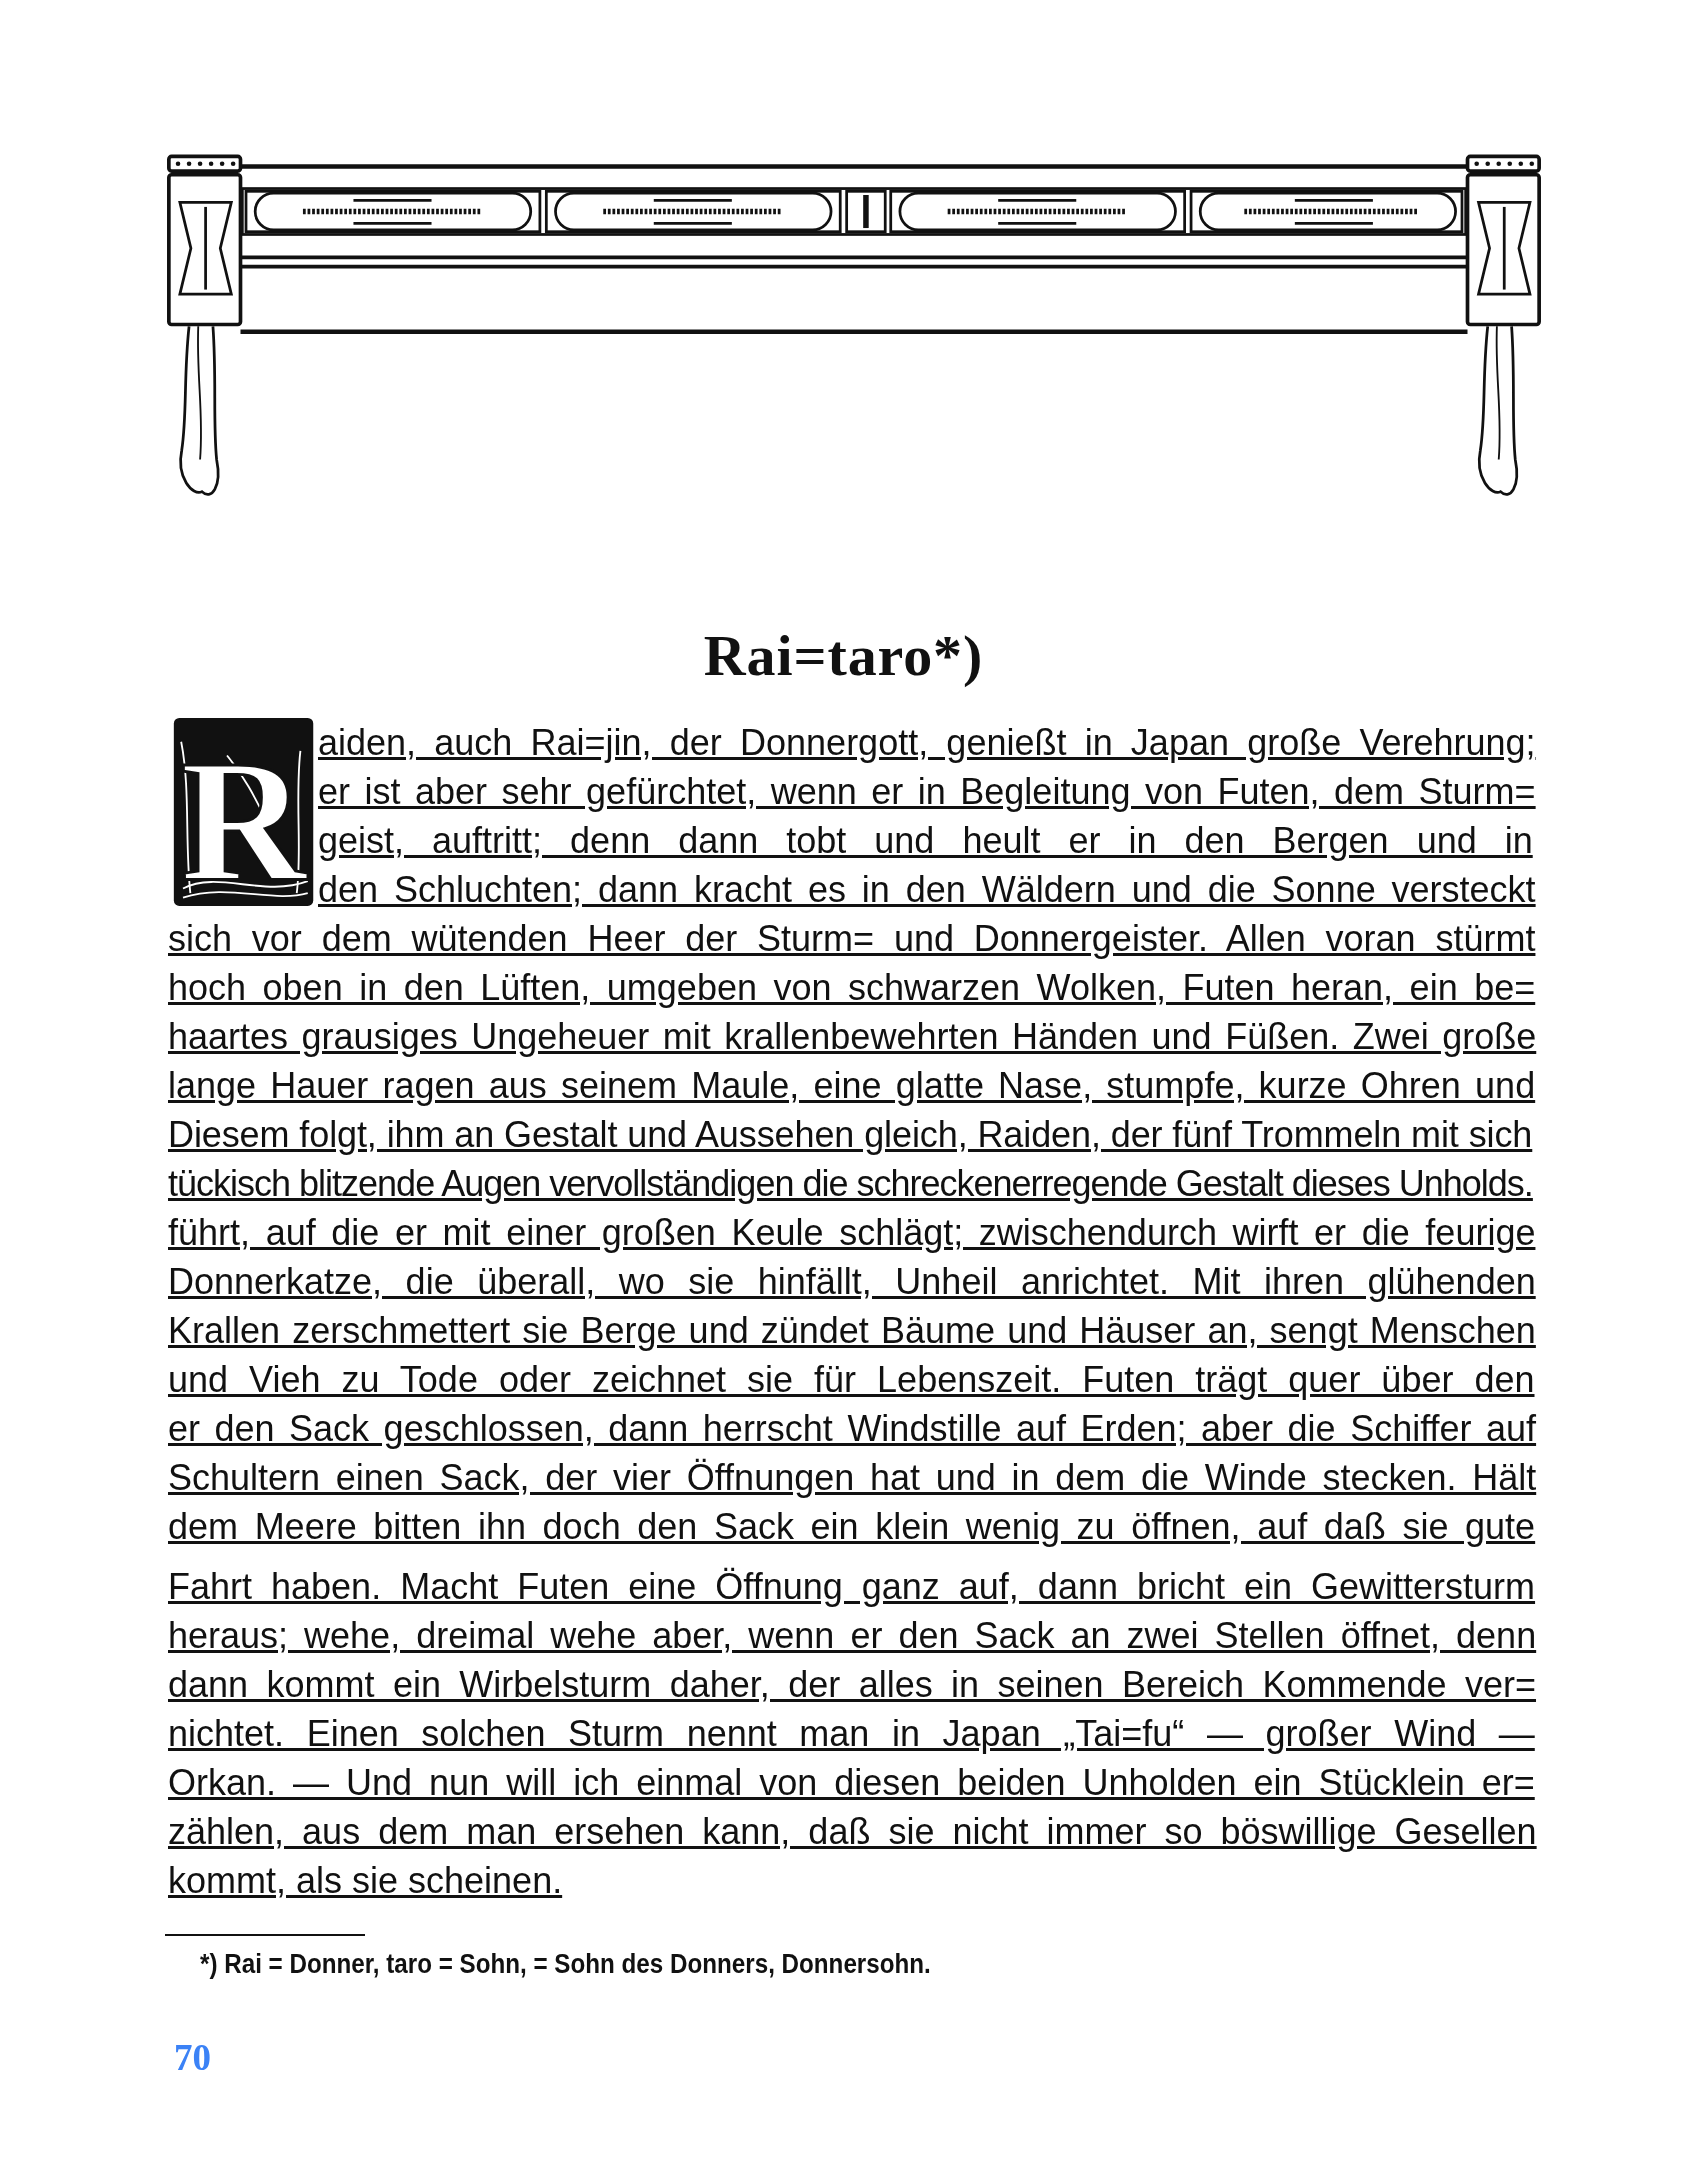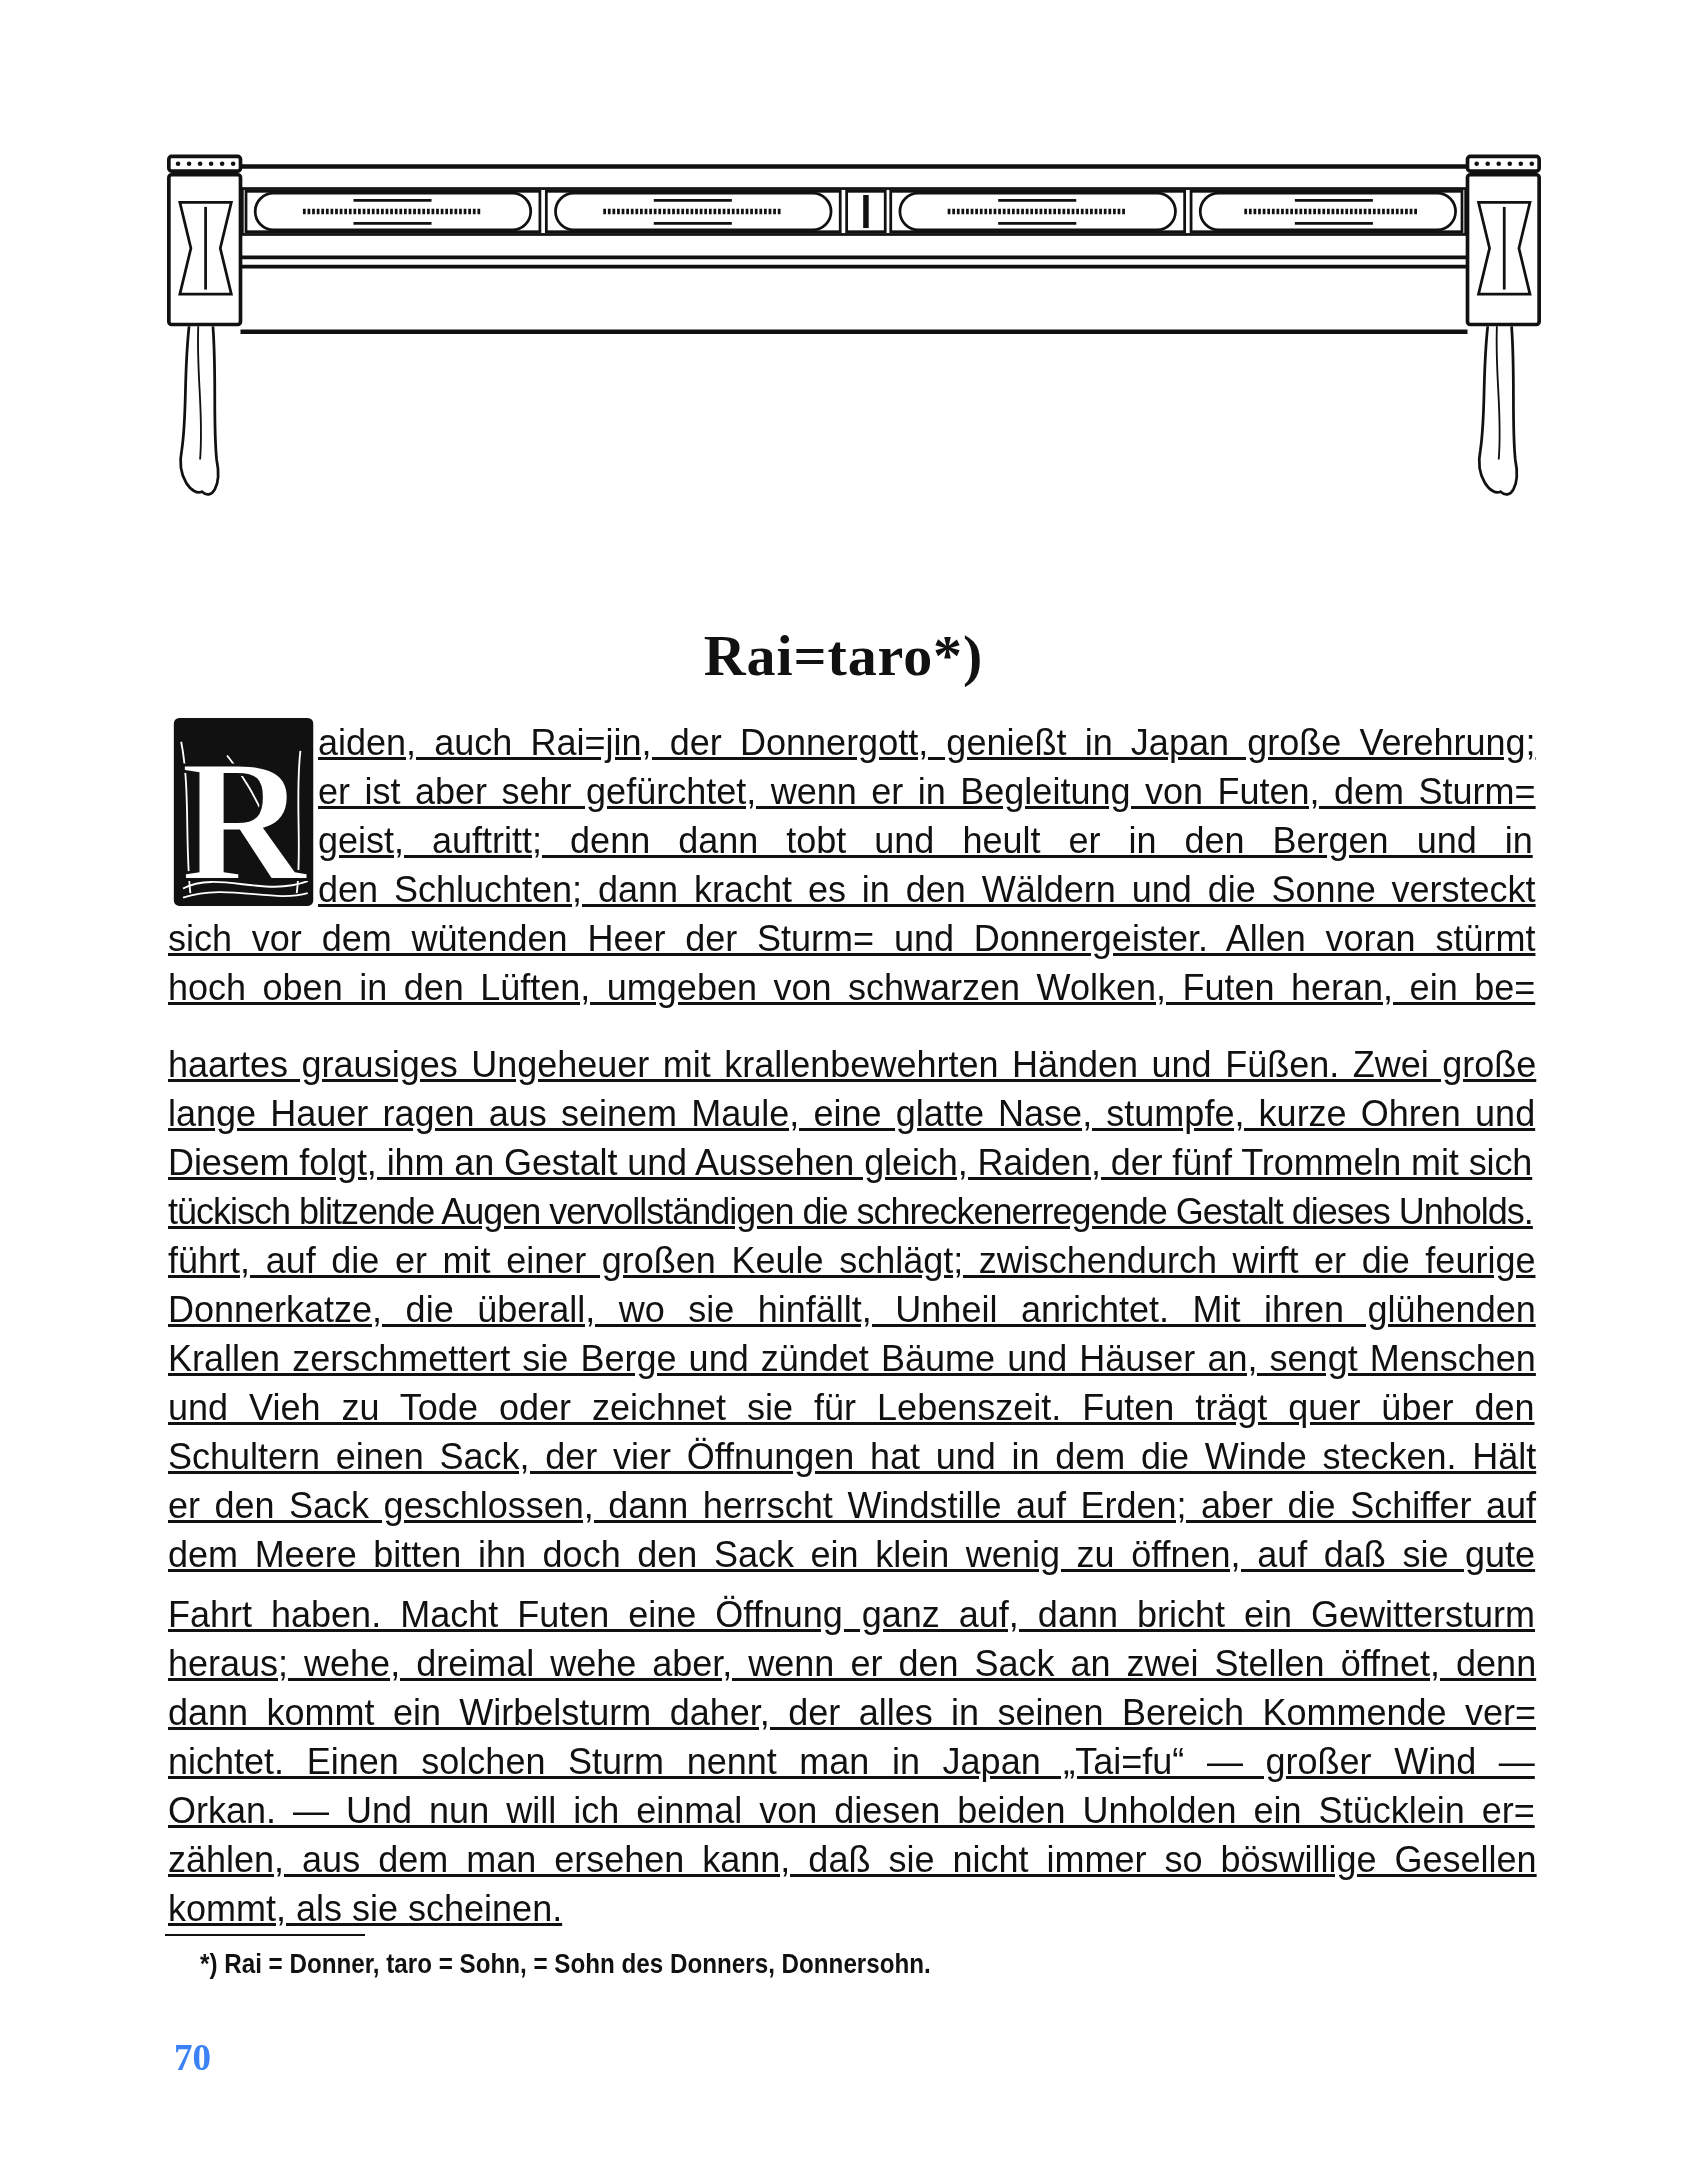--- a/index.html
+++ b/index.html
@@ -120,30 +120,30 @@
     <text x="78" y="180" text-anchor="middle" fill="#fff" stroke="#111" stroke-width="3" font-family="Liberation Serif, DejaVu Serif, serif" font-weight="bold" font-size="190">R</text>
   </svg>
 
   <div class="body">
     <span class="line indent" style="word-spacing: 8.2px; text-align: left; text-align-last: left;">aiden, auch Rai=jin, der Donnergott, genießt in Japan große Verehrung;</span>
     <span class="line indent" style="word-spacing: 4.5px; text-align: left; text-align-last: left;">er ist aber sehr gefürchtet, wenn er in Begleitung von Futen, dem Sturm=</span>
     <span class="line indent" style="word-spacing: 18px; text-align: left; text-align-last: left;">geist, auftritt; denn dann tobt und heult er in den Bergen und in</span>
     <span class="line indent" style="word-spacing: 5.9px; text-align: left; text-align-last: left;">den Schluchten; dann kracht es in den Wäldern und die Sonne versteckt</span>
     <span class="line" style="word-spacing: 9.8px; text-align: left; text-align-last: left;">sich vor dem wütenden Heer der Sturm= und Donnergeister. Allen voran stürmt</span>
     <span class="line" style="word-spacing: 6.5px; text-align: left; text-align-last: left;">hoch oben in den Lüften, umgeben von schwarzen Wolken, Futen heran, ein be=</span>
-    <span class="line" style="word-spacing: 3.5px; text-align: right; text-align-last: left; margin-top: 28px;">haartes grausiges Ungeheuer mit krallenbewehrten Händen und Füßen. Zwei große</span>
+    <span class="line" style="word-spacing: 3.5px; text-align: right; text-align-last: left;">haartes grausiges Ungeheuer mit krallenbewehrten Händen und Füßen. Zwei große</span>
     <span class="line" style="word-spacing: 4.2px; text-align: left; text-align-last: left;">lange Hauer ragen aus seinem Maule, eine glatte Nase, stumpfe, kurze Ohren und</span>
     <span class="line" style="letter-spacing: -0.1px; text-align: left; text-align-last: left;">Diesem folgt, ihm an Gestalt und Aussehen gleich, Raiden, der fünf Trommeln mit sich</span>
     <span class="line" style="letter-spacing: -1px; text-align: left; text-align-last: left;">tückisch blitzende Augen vervollständigen die schreckenerregende Gestalt dieses Unholds.</span>
     <span class="line" style="word-spacing: 5.6px; text-align: left; text-align-last: left;">führt, auf die er mit einer großen Keule schlägt; zwischendurch wirft er die feurige</span>
     <span class="line" style="word-spacing: 13.5px; text-align: left; text-align-last: left;">Donnerkatze, die überall, wo sie hinfällt, Unheil anrichtet. Mit ihren glühenden</span>
     <span class="line" style="word-spacing: 2.1px; text-align: left; text-align-last: left;">Krallen zerschmettert sie Berge und zündet Bäume und Häuser an, sengt Menschen</span>
     <span class="line" style="word-spacing: 11px; text-align: left; text-align-last: left;">und Vieh zu Tode oder zeichnet sie für Lebenszeit. Futen trägt quer über den</span>
+    <span class="line" style="word-spacing: 4.5px; text-align: left; text-align-last: left;">er den Sack geschlossen, dann herrscht Windstille auf Erden; aber die Schiffer auf</span>
     <span class="line" style="word-spacing: 5.7px; text-align: left; text-align-last: left;">Schultern einen Sack, der vier Öffnungen hat und in dem die Winde stecken. Hält</span>
-    <span class="line" style="word-spacing: 4.5px; text-align: left; text-align-last: left;">er den Sack geschlossen, dann herrscht Windstille auf Erden; aber die Schiffer auf</span>
     <span class="line" style="word-spacing: 6.6px; text-align: left; text-align-last: left;">dem Meere bitten ihn doch den Sack ein klein wenig zu öffnen, auf daß sie gute</span>
     <span class="line" style="word-spacing: 9px; text-align: left; text-align-last: left; margin-top: 11px;">Fahrt haben. Macht Futen eine Öffnung ganz auf, dann bricht ein Gewittersturm</span>
     <span class="line" style="word-spacing: 6px; text-align: left; text-align-last: left;">heraus; wehe, dreimal wehe aber, wenn er den Sack an zwei Stellen öffnet, denn</span>
     <span class="line" style="word-spacing: 8.4px; text-align: left; text-align-last: left;">dann kommt ein Wirbelsturm daher, der alles in seinen Bereich Kommende ver=</span>
     <span class="line" style="word-spacing: 12.6px; text-align: left; text-align-last: left;">nichtet. Einen solchen Sturm nennt man in Japan „Tai=fu“ — großer Wind —</span>
     <span class="line" style="word-spacing: 7px; text-align: center; text-align-last: left;">Orkan. — Und nun will ich einmal von diesen beiden Unholden ein Stücklein er=</span>
     <span class="line" style="word-spacing: 8px; text-align: left; text-align-last: left;">zählen, aus dem man ersehen kann, daß sie nicht immer so böswillige Gesellen</span>
     <span class="line last">kommt, als sie scheinen.</span>
   </div>
 

